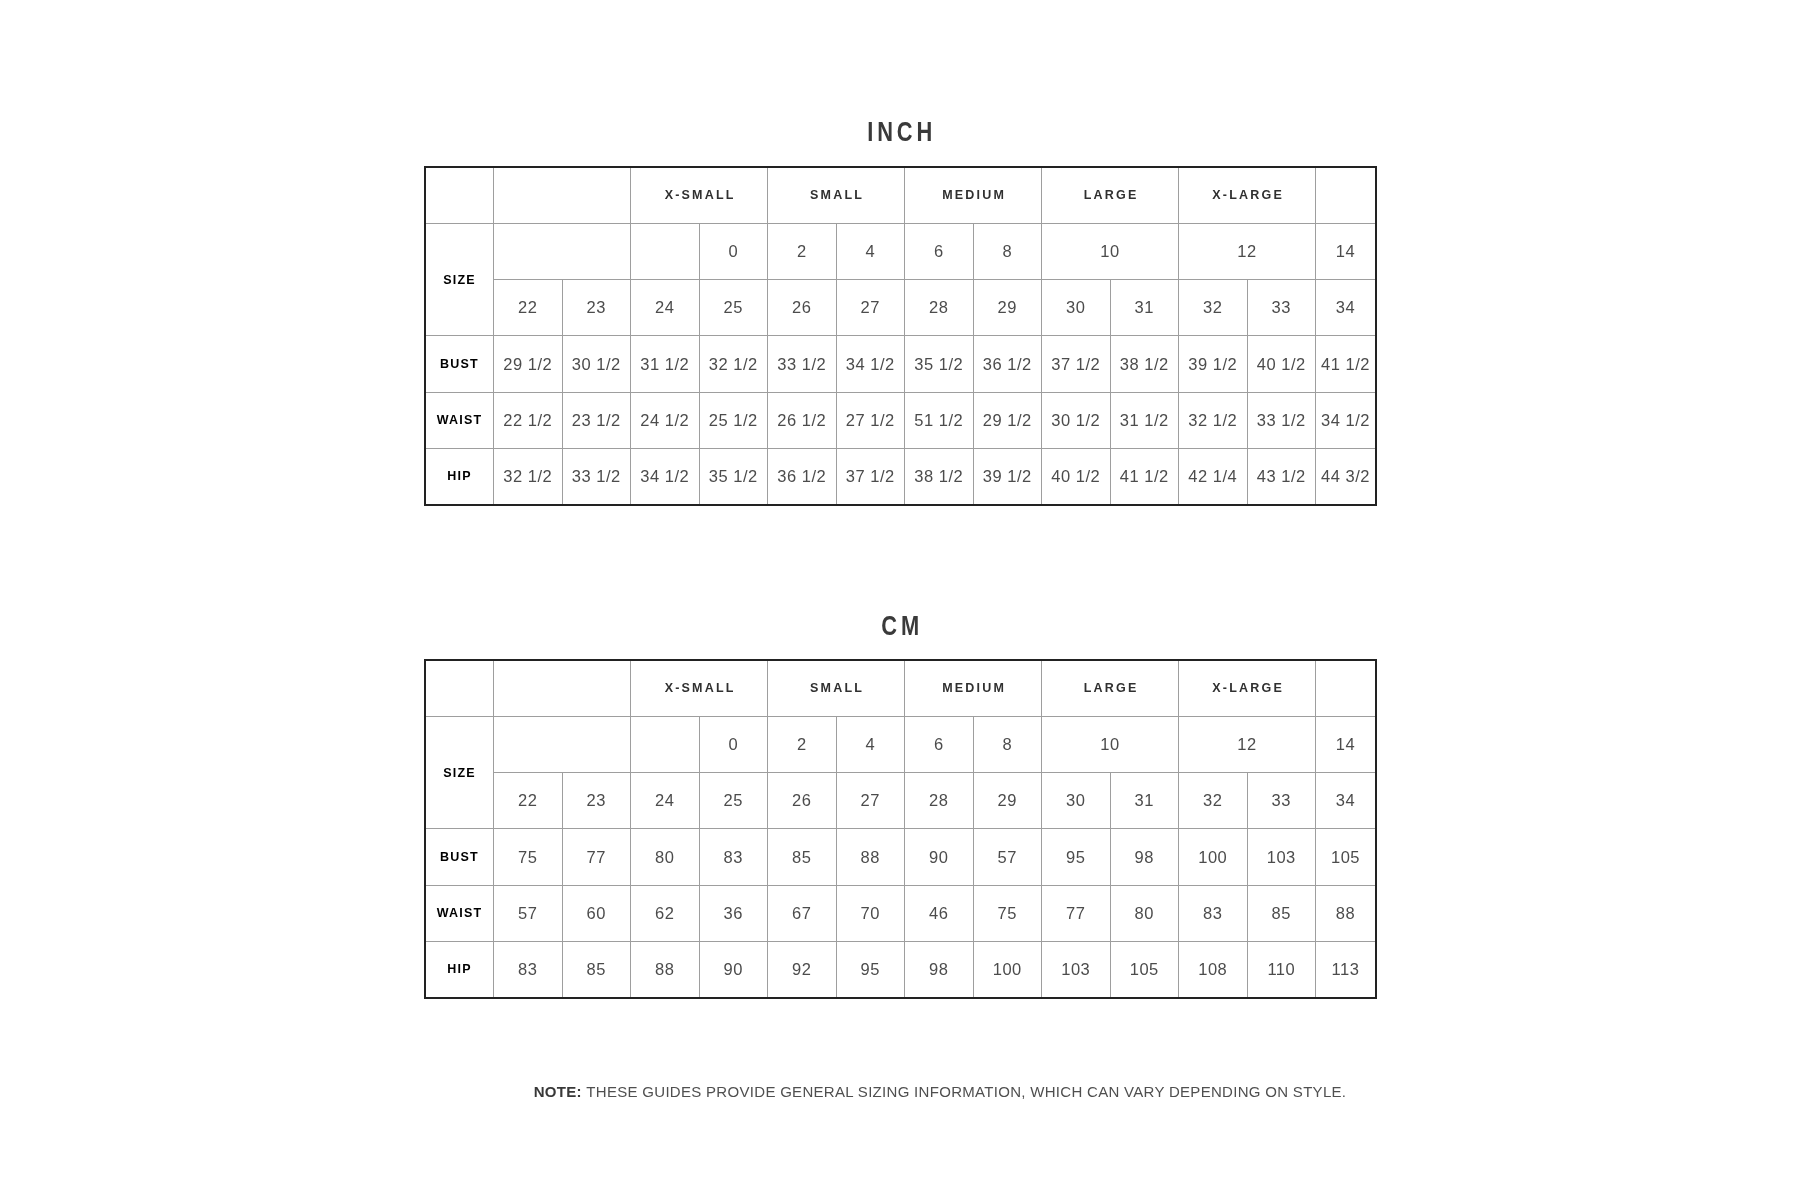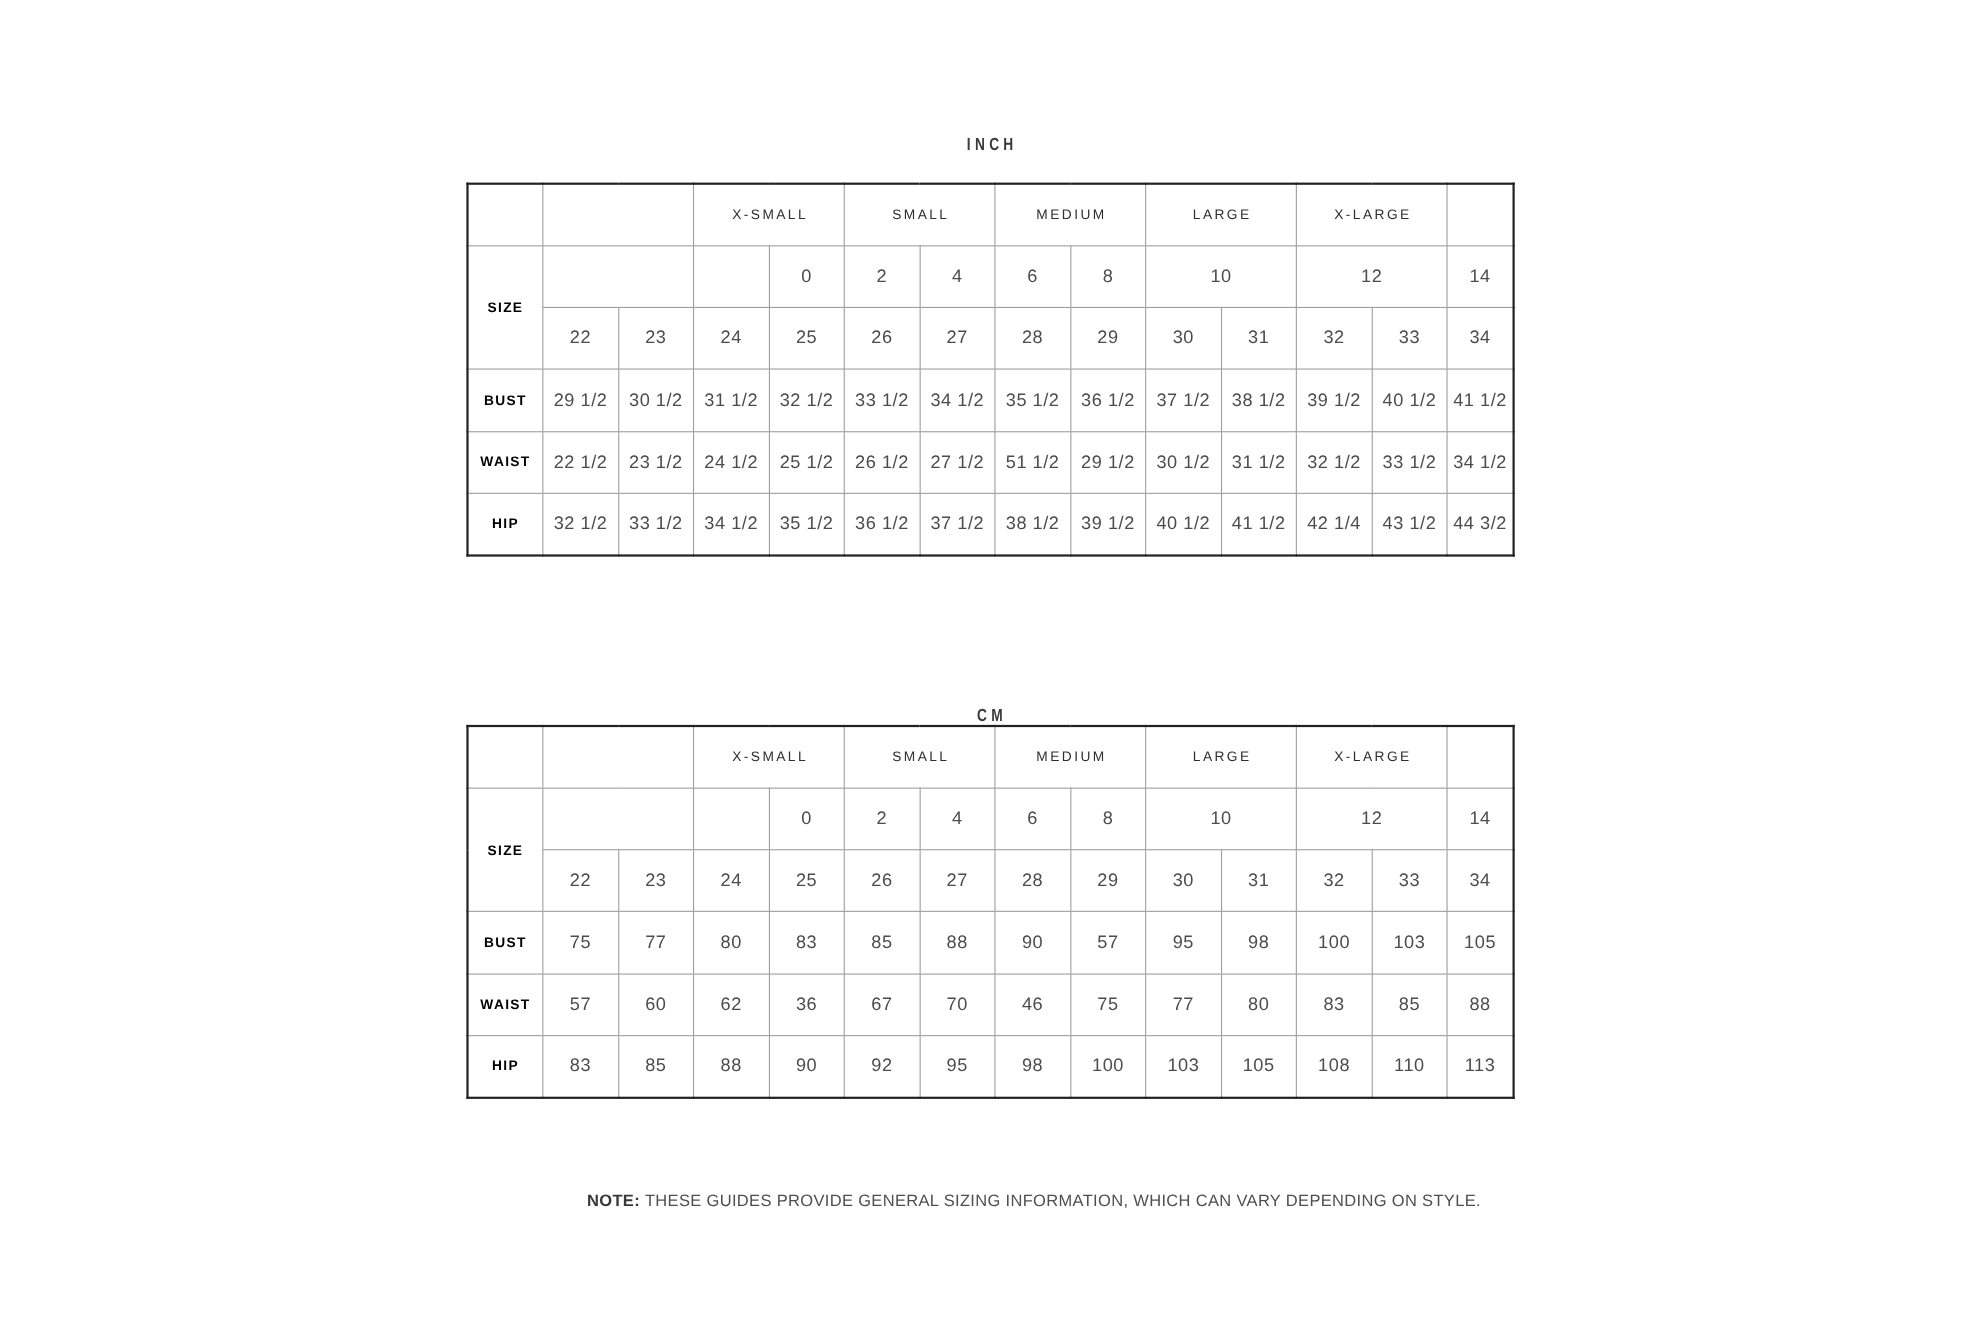--- a/index.html
+++ b/index.html
@@ -3,48 +3,48 @@
 <meta charset="utf-8">
 <style>
   * { margin:0; padding:0; box-sizing:border-box; }
   html, body { background:#ffffff; }
   body {
     width:1800px; height:1200px; position:relative; overflow:hidden;
     font-family:"Liberation Sans","DejaVu Sans",sans-serif;
   }
   .page-title {
     position:absolute; left:0; width:1800px; text-align:center;
-    font-size:16px; line-height:22px; font-weight:bold; color:#3a3a3a;
+    font-size:28px; line-height:22px; font-weight:bold; color:#3a3a3a;
   }
   .page-title .t {
     display:inline-block; transform:scaleX(0.78); transform-origin:50% 50%;
     letter-spacing:5px; text-indent:5px; white-space:nowrap;
   }
   #inch-title { top:121px; }
-  #cm-title   { top:640px;text-decoration:underline; }
+  #cm-title   { top:615px;text-decoration:underline; }
 
   table.size-table {
     position:absolute; left:424px; width:953px;
     border-collapse:collapse; table-layout:fixed;
     border:2.5px solid #222222;
   }
   #inch-table { top:166px; }
   #cm-table   { top:659px; }
 
   table.size-table col.c    { width:68.5px; }
   table.size-table col.last { width:auto; }
 
   table.size-table td {
     border:1px solid #9e9e9e;
     height:56.3px; padding:0;
     text-align:center; vertical-align:middle;
     overflow:hidden; white-space:nowrap;
   }
   td.cat {
-    font-size:12.5px; font-weight:normal; letter-spacing:2.2px; text-indent:2.2px;
+    font-size:12.5px; font-weight:bold; letter-spacing:2.2px; text-indent:2.2px;
     color:#303030;
   }
   td.rowlab {
     font-size:12.5px; font-weight:bold; letter-spacing:1.2px;
     color:#000000; text-align:left; padding-left:14px;
   }
   td.num {
     font-size:16.5px; color:#4c4c4c; letter-spacing:0.5px;
   }
 

